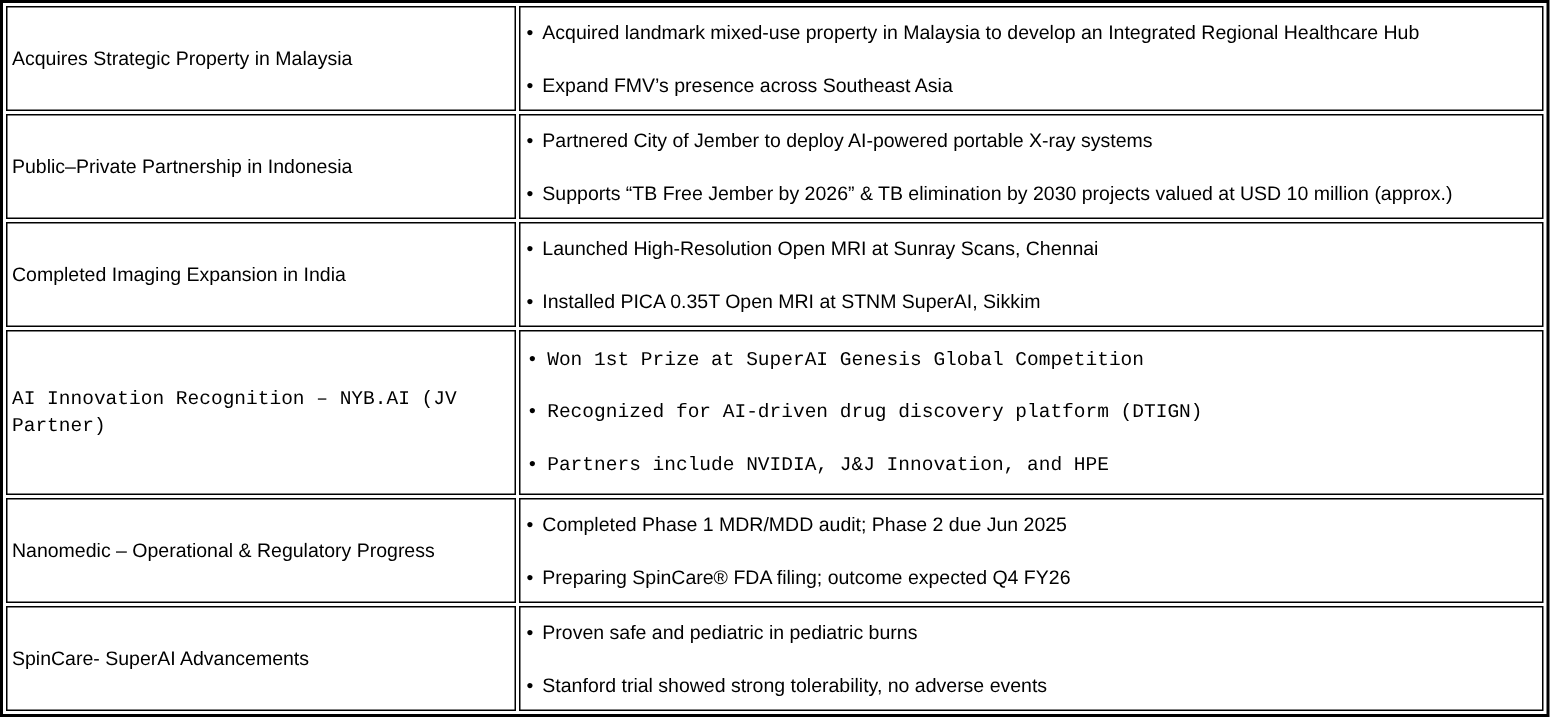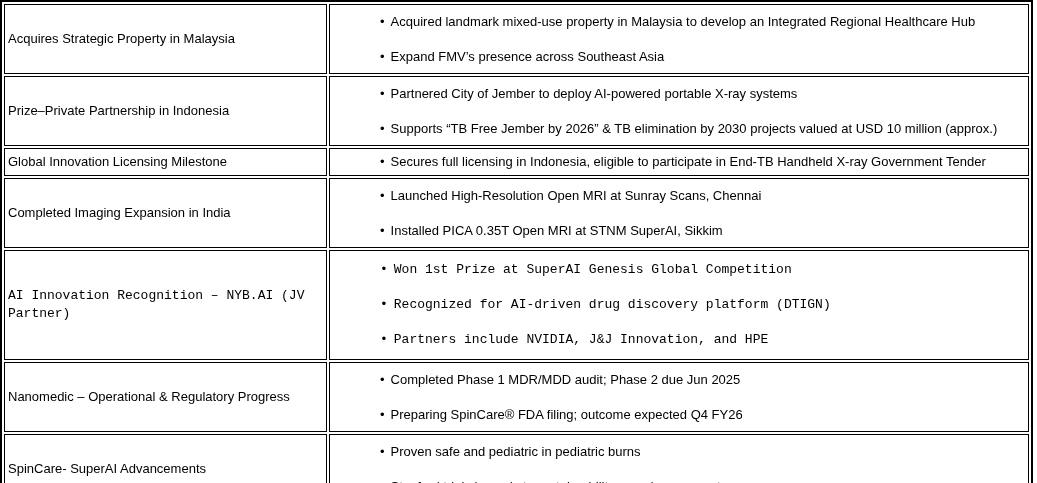--- a/index.html
+++ b/index.html
@@ -27,39 +27,38 @@
     border: 1px solid #000000;
     background: #ffffff;
     padding: 0;
     vertical-align: middle;
     font-size: 13px;
     line-height: 18px;
     overflow: hidden;
   }
   td.title-cell {
     width: 316px;
-    padding: 2px 2px 2px 3px;
+    padding: 2px 19px 2px 3px;
   }
   td.bullet-cell {
     padding: 2px 3px 2px 4px;
   }
   tr.h-std  td { height: 64px; }
   tr.h-short td { height: 22px; }
   tr.h-tall td { height: 104px; font-family: Liberation Mono, monospace; }
   .bullets {
     display: flex;
     flex-direction: column;
     justify-content: center;
     height: 100%;
     gap: 17px;
   }
   tr.h-short .bullets { gap: 0; }
   .bullet-line {
     white-space: nowrap;
-    margin-left: 46px;
   }
   .marker {
     display: inline-block;
     margin-right: 6px;
   }
 </style>
 </head>
 <body>
 
 <div class="page">
@@ -77,46 +76,34 @@
           </div>
           <div class="bullet-line">
             <span class="marker">•</span><span>Expand FMV’s presence across Southeast Asia</span>
           </div>
         </div>
       </td>
     </tr>
 
     <tr class="h-std">
       <td class="title-cell">
-        <span>Prize–Private Partnership in Indonesia</span>
+        <span>Public–Private Partnership in Indonesia</span>
       </td>
       <td class="bullet-cell">
         <div class="bullets">
           <div class="bullet-line">
             <span class="marker">•</span><span>Partnered City of Jember to deploy AI-powered portable X-ray systems</span>
           </div>
           <div class="bullet-line">
             <span class="marker">•</span><span>Supports “TB Free Jember by 2026” &amp; TB elimination by 2030 projects valued at USD 10 million (approx.)</span>
           </div>
         </div>
       </td>
     </tr>
 
-    <tr class="h-short">
-      <td class="title-cell">
-        <span>Global Innovation Licensing Milestone</span>
-      </td>
-      <td class="bullet-cell">
-        <div class="bullets">
-          <div class="bullet-line">
-            <span class="marker">•</span><span>Secures full licensing in Indonesia, eligible to participate in End-TB Handheld X-ray Government Tender</span>
-          </div>
-        </div>
-      </td>
-    </tr>
 
     <tr class="h-std">
       <td class="title-cell">
         <span>Completed Imaging Expansion in India</span>
       </td>
       <td class="bullet-cell">
         <div class="bullets">
           <div class="bullet-line">
             <span class="marker">•</span><span>Launched High-Resolution Open MRI at Sunray Scans, Chennai</span>
           </div>

